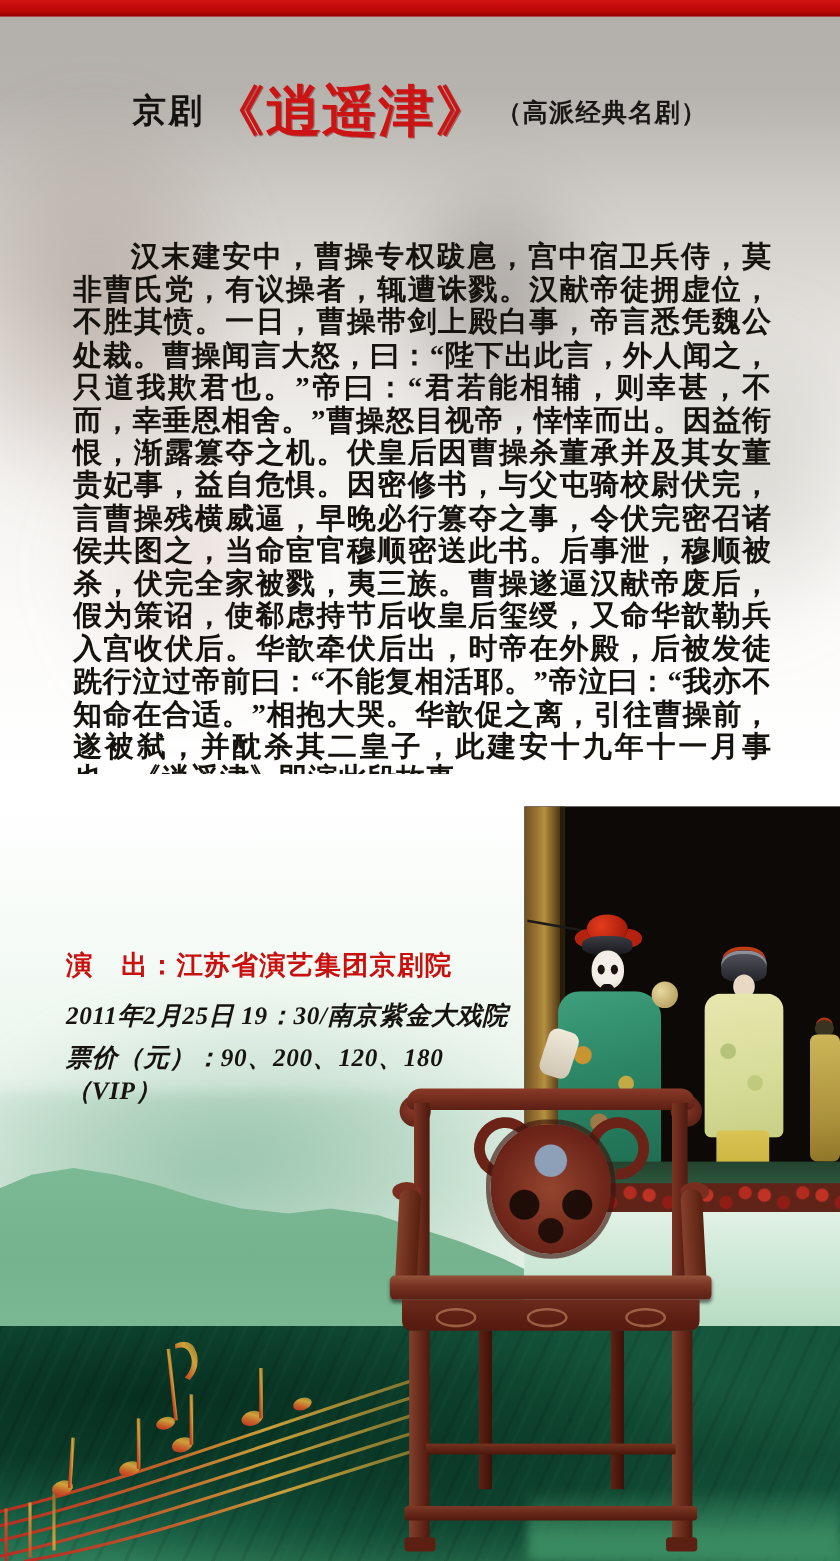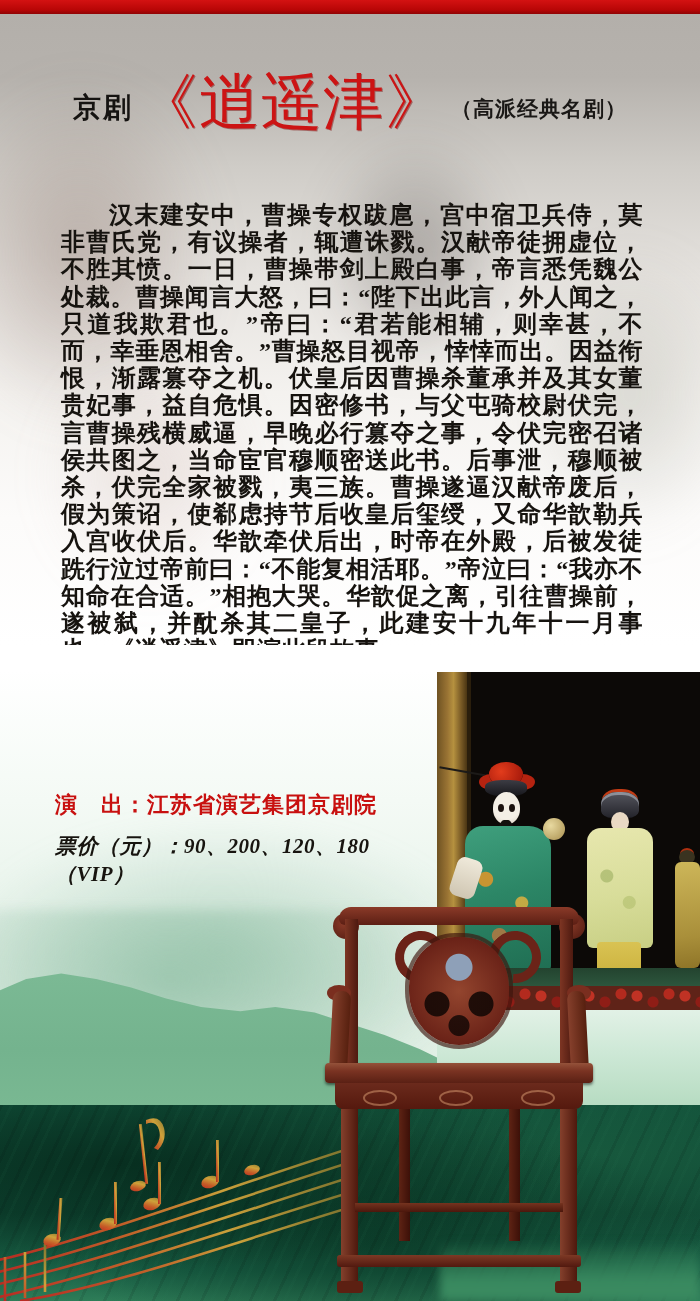--- a/index.html
+++ b/index.html
@@ -18,21 +18,21 @@
   .blob1{left:-60px;top:60px;width:280px;height:360px;
     background:radial-gradient(ellipse at center,rgba(130,105,95,.38),rgba(130,105,95,0) 70%);}
   .blob2{left:320px;top:120px;width:190px;height:240px;
     background:radial-gradient(ellipse at center,rgba(55,48,45,.35),rgba(55,48,45,0) 70%);}
   .blob3{left:520px;top:230px;width:220px;height:300px;
     background:radial-gradient(ellipse at center,rgba(150,152,138,.30),rgba(150,152,138,0) 70%);}
   .blob4{left:40px;top:330px;width:220px;height:260px;
     background:radial-gradient(ellipse at center,rgba(190,160,150,.28),rgba(190,160,150,0) 70%);}
   .title-row{position:absolute;left:0;top:48px;width:700px;text-align:center;white-space:nowrap;}
   .title-prefix{font-size:28px;font-weight:bold;color:#151311;letter-spacing:2px;vertical-align:6px;text-align:center;}
-  .title-name{font-size:61px;font-weight:normal;color:#cc1414;letter-spacing:1px;
+  .title-name{font-size:46px;font-weight:bold;color:#cc1414;letter-spacing:1px;
     text-shadow:1px 1px 0 rgba(120,0,0,.45);}
   .title-suffix{font-size:21px;font-weight:bold;color:#1a1816;vertical-align:7px;letter-spacing:1px;margin-top:14px;}
   .subtitle{position:absolute;left:0;top:112px;width:640px;text-align:center;
     font-size:26px;font-weight:bold;color:#131110;letter-spacing:2px;}
   .synopsis{position:absolute;left:61px;top:188px;width:582px;
     font-size:24px;font-weight:bold;color:#16130f;line-height:27.2px;
     text-align:justify;text-indent:2em;letter-spacing:.5px;}
   
   .middle-section{position:absolute;left:0;top:645px;width:676px;height:460px;background:#fff;}
   .green-band{position:absolute;left:0;top:365px;width:700px;height:95px;
@@ -229,20 +229,21 @@
         <div class="hd"></div>
         <div class="robe"></div>
       </div>
 
       <div class="floor"></div>
       <div class="flowers"></div>
     </div>
 
     <div class="info-block">
       <p class="info-producer">演　出：江苏省演艺集团京剧院</p>
+      <p class="info-line">2011年2月25日 19：30/南京紫金大戏院</p>
       <p class="info-line">票价（元）：90、200、120、180（VIP）</p>
     </div>
   </div>
 
   <div class="bottom-section">
     <div class="texture"></div>
     <div class="corner-light"></div>
   </div>
 
   <svg class="notes-svg" width="345" height="189" viewBox="0 0 345 189">

